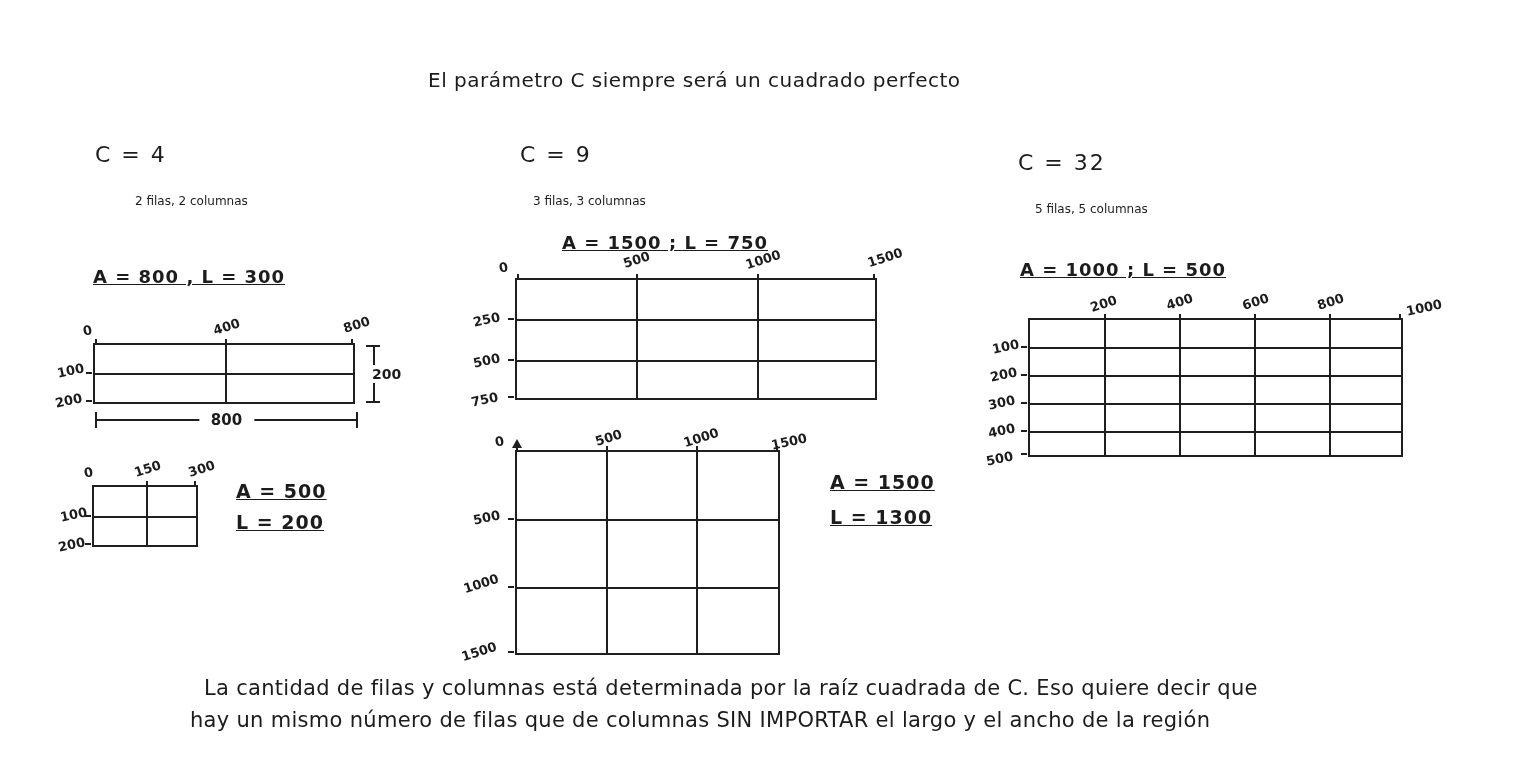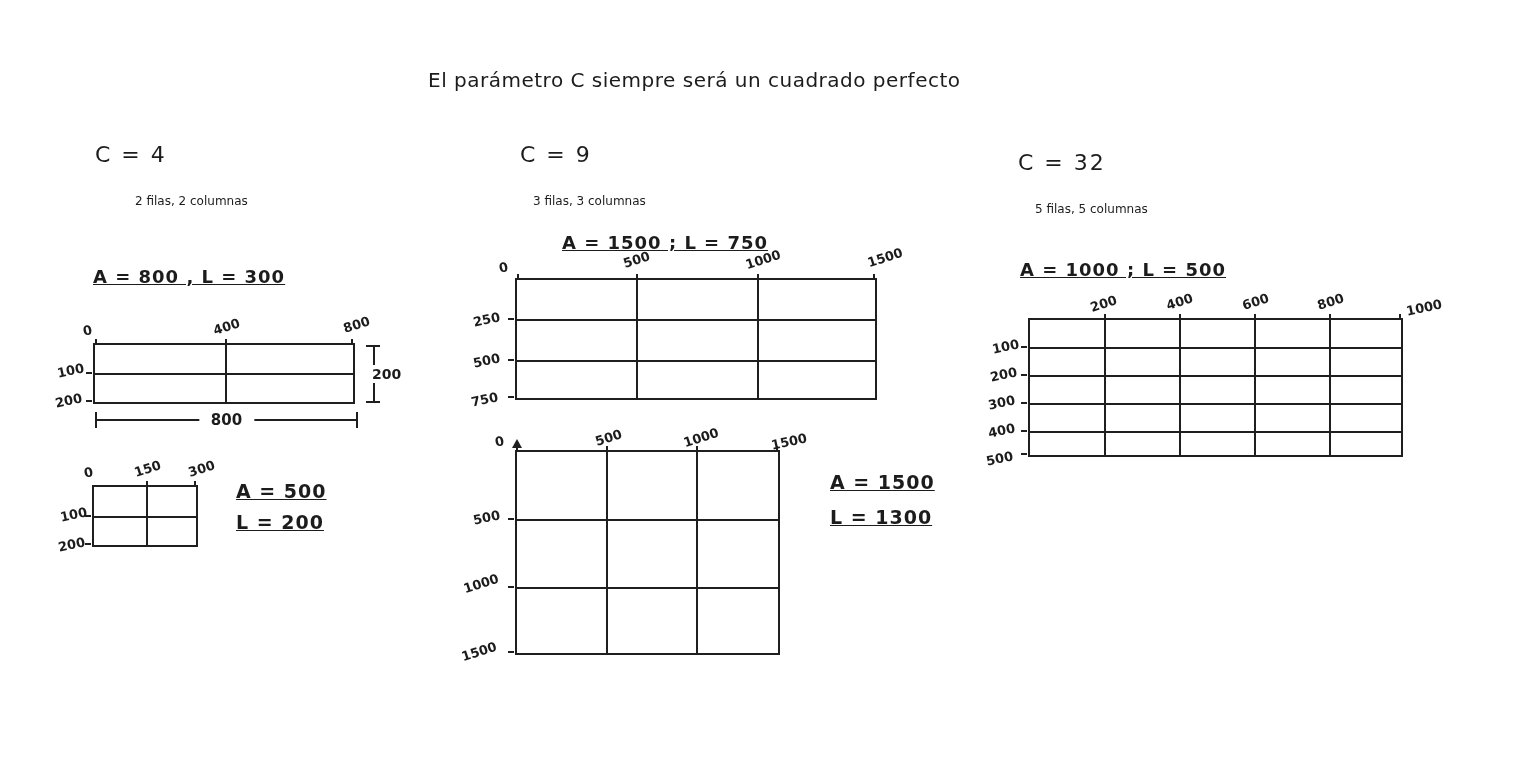--- a/index.html
+++ b/index.html
@@ -184,14 +184,16 @@
     <span class="lbl rot" style="left:212px; top:-26px;">600</span>
     <span class="lbl rot" style="left:287px; top:-26px;">800</span>
     <span class="lbl rot2" style="left:376px; top:-20px;">1000</span>
     <span class="lbl rot2" style="left:-38px; top:19px;">100</span>
     <span class="lbl rot2" style="left:-40px; top:47px;">200</span>
     <span class="lbl rot2" style="left:-42px; top:75px;">300</span>
     <span class="lbl rot2" style="left:-42px; top:103px;">400</span>
     <span class="lbl rot2" style="left:-44px; top:131px;">500</span>
   </div>
 
+  <div class="txt footer-line" style="left:204px; top:646px;">La cantidad de filas y columnas está determinada por la raíz cuadrada de C. Eso quiere decir que</div>
+  <div class="txt footer-line" style="left:190px; top:678px;">hay un mismo número de filas que de columnas SIN IMPORTAR el largo y el ancho de la región</div>
 
 </div>
 
 </body></html>

